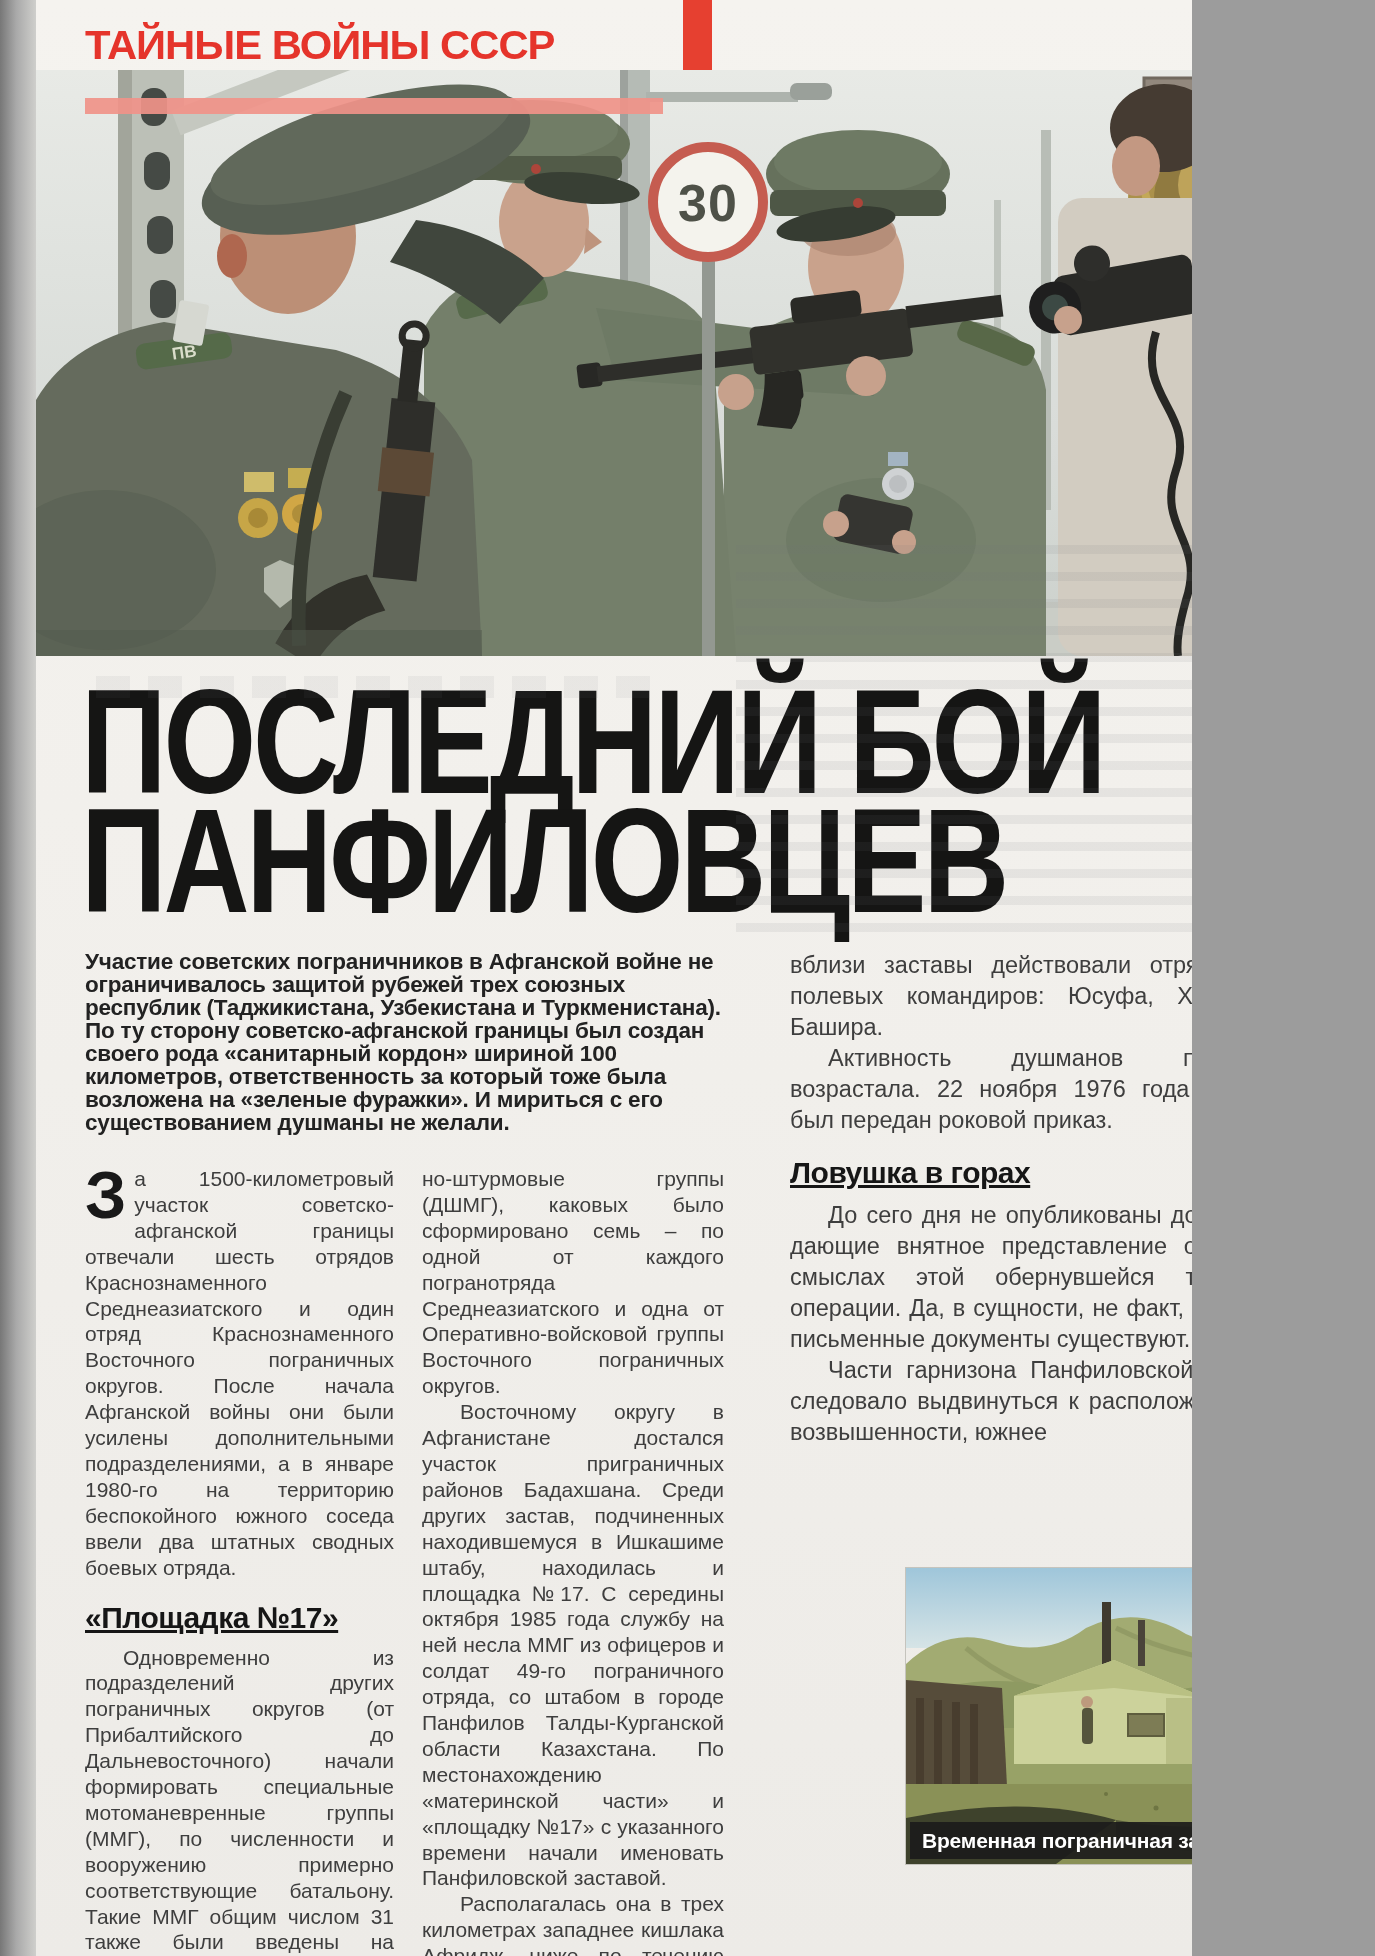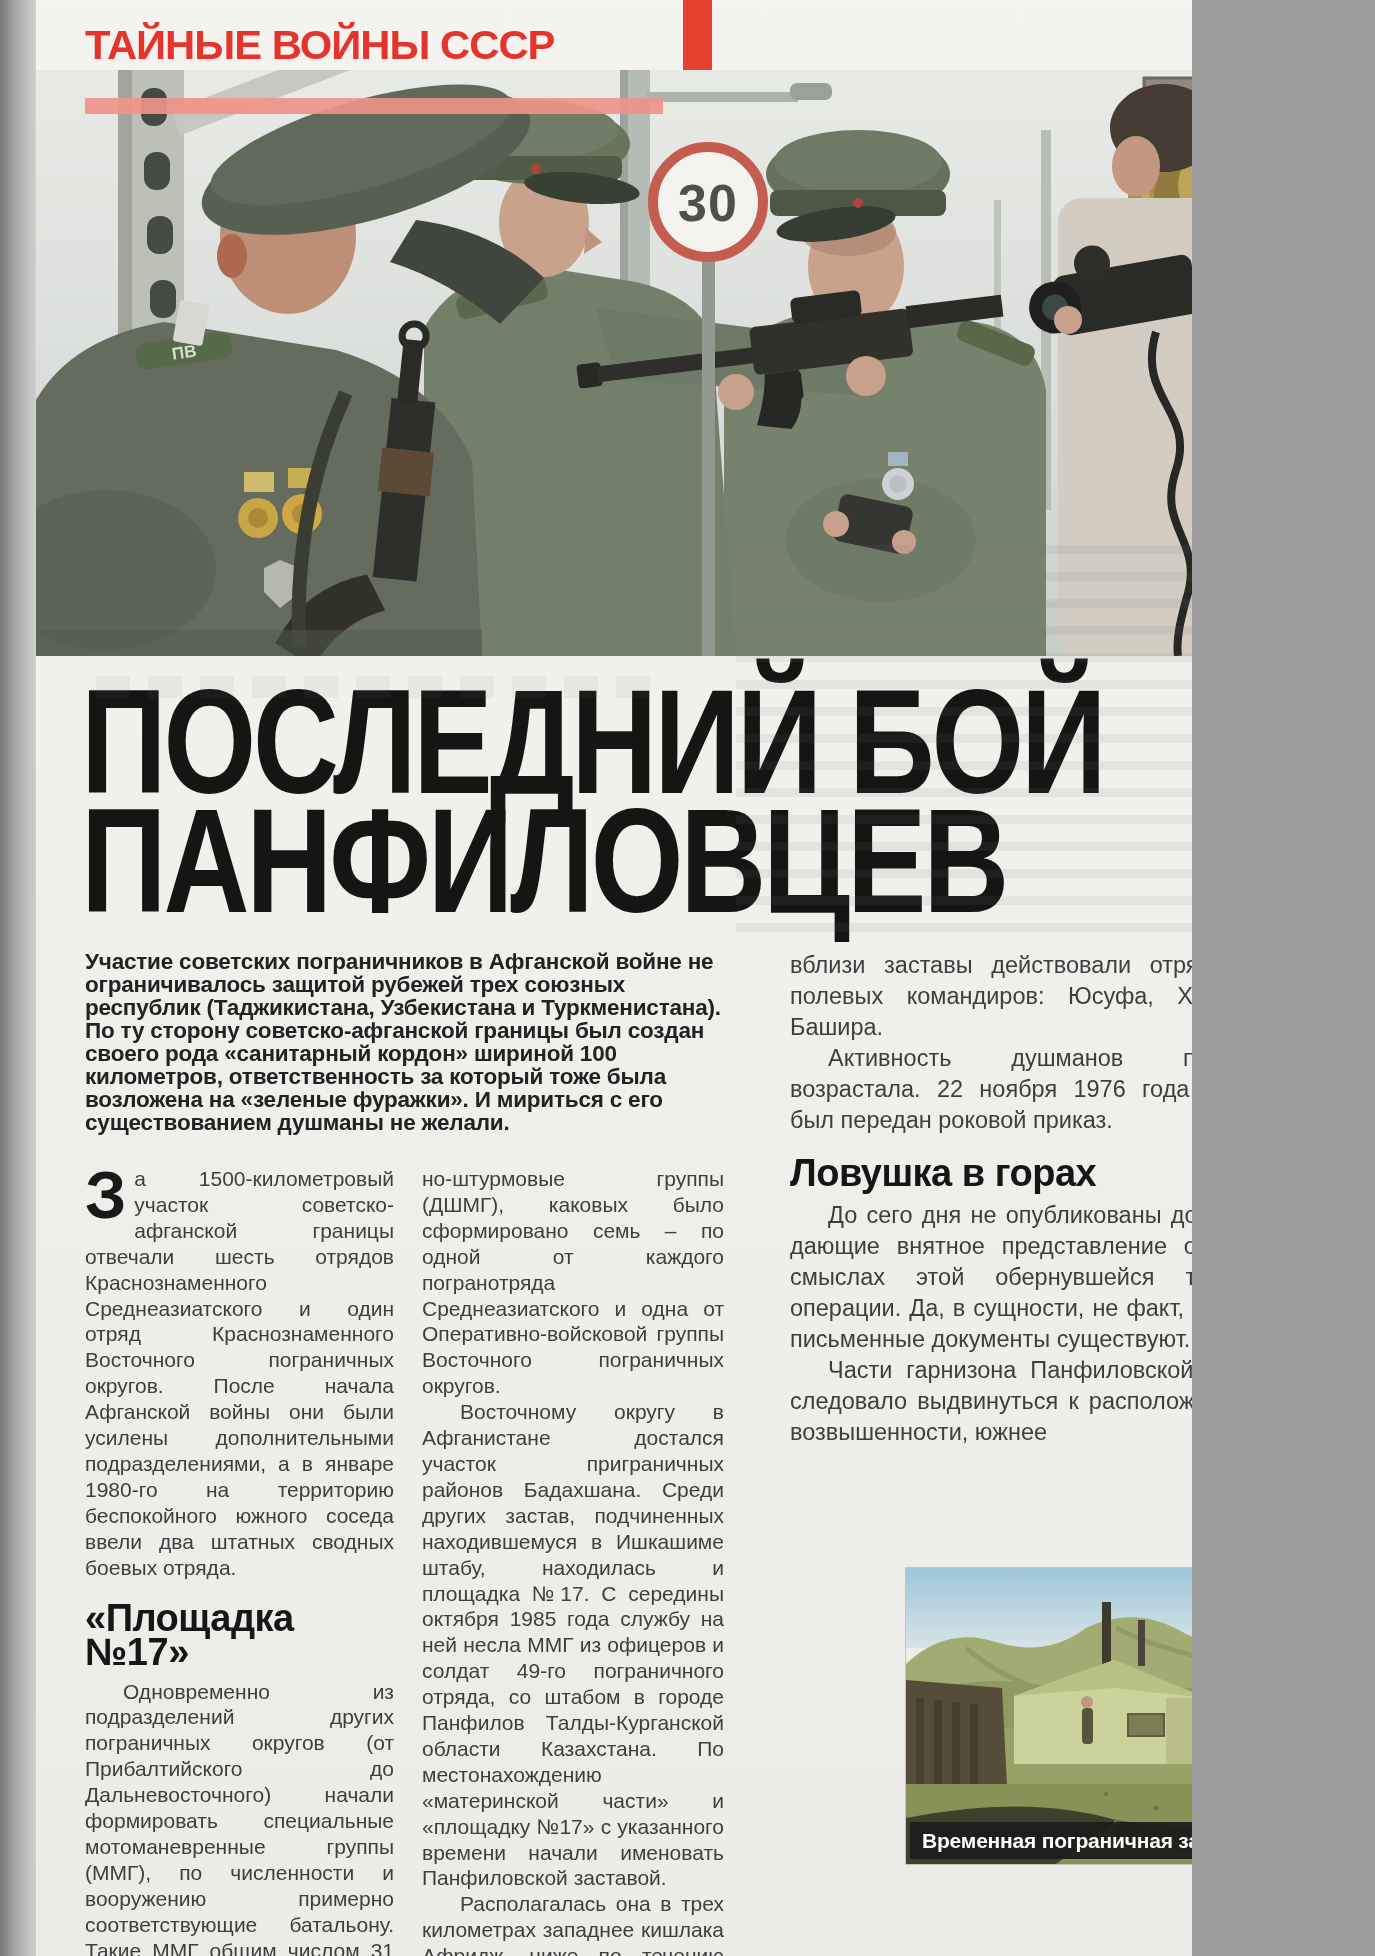--- a/index.html
+++ b/index.html
@@ -31,22 +31,22 @@
   .lead{position:absolute;left:49px;top:950px;width:658px;font-size:22.5px;line-height:23px;
       font-weight:bold;color:#222;letter-spacing:-.2px;}
 
   
   .col{position:absolute;color:#3e3e3e;}
   .col p{margin:0;text-align:justify;text-indent:38px;}
   .col p.noindent{text-indent:0;}
   .col1{left:49px;top:1150px;width:309px;font-size:21px;line-height:25.9px;}
   .col2{left:386px;top:1150px;width:302px;font-size:21px;line-height:25.9px;}
   .col3{left:754px;top:950px;width:506px;font-size:23.5px;line-height:31px;}
-  .col h3{margin:20px 0 10px;font-size:38px;line-height:34px;color:#161616;
-      letter-spacing:-.5px;text-indent:0;}
+  .col h3{margin:20px 0 10px;font-size:30px;line-height:34px;color:#161616;
+      letter-spacing:-.5px;text-indent:0;text-decoration:underline;}
   .col1 p.first{margin-top:16px;}
   .dropcap{float:left;font-size:66px;line-height:52px;font-weight:bold;color:#191919;
       margin:3px 8px 0 0;}
 
   
   .bottom-photo{position:absolute;left:870px;top:1568px;width:390px;height:296px;
       overflow:hidden;box-shadow:0 0 0 1px rgba(120,120,110,.35);}
   .photo-caption{position:absolute;left:4px;bottom:5px;height:37px;display:flex;align-items:center;
       padding:0 12px;background:rgba(28,28,27,.93);color:#fff;font-size:21px;font-weight:bold;
       letter-spacing:-.2px;white-space:nowrap;}

